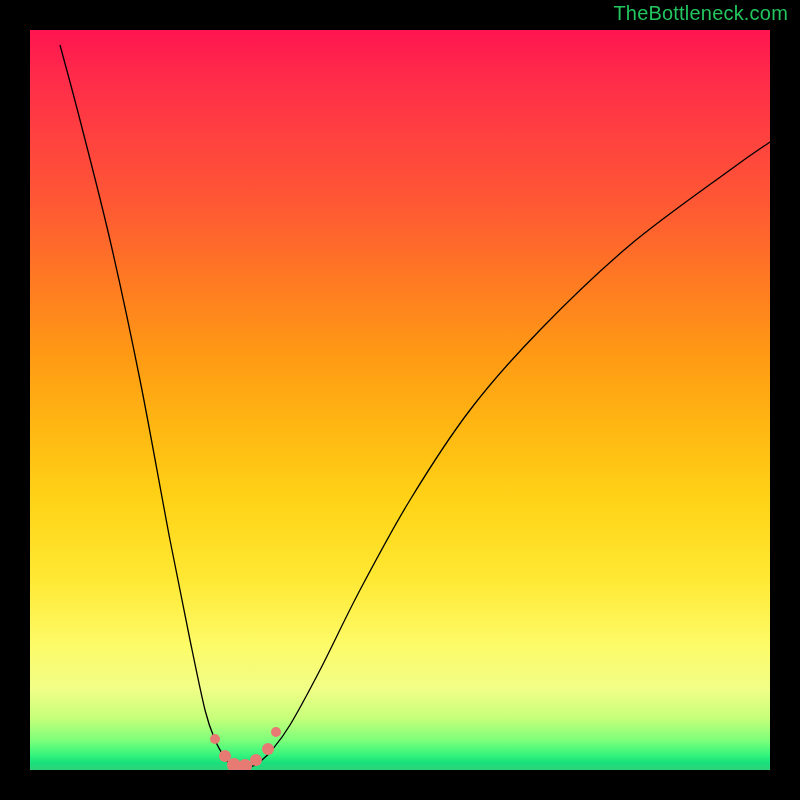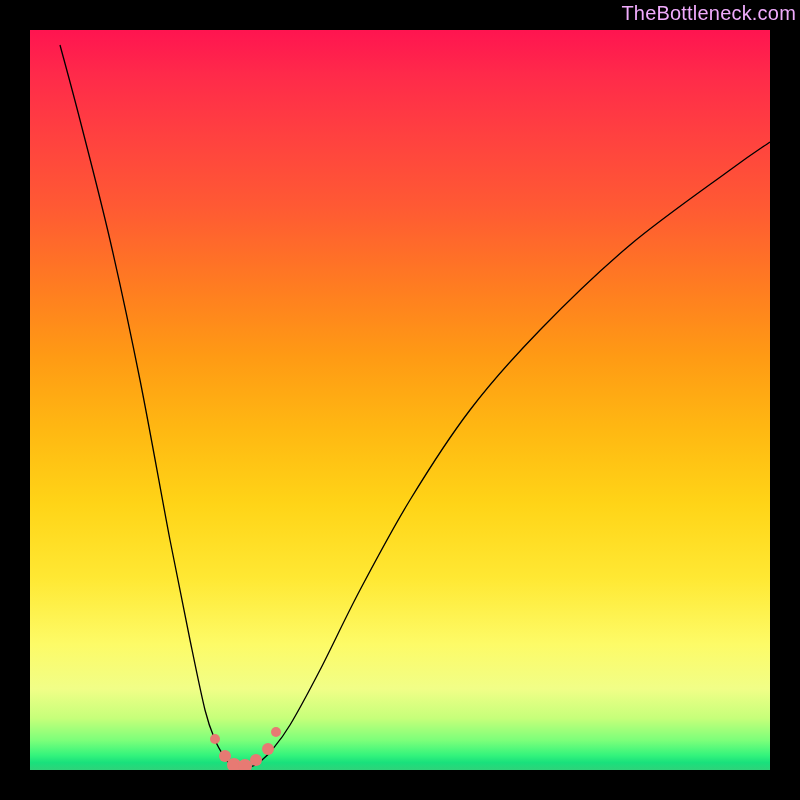--- a/index.html
+++ b/index.html
@@ -39,22 +39,22 @@
       #c6ff7a 93%,
       #7cff7a 96%,
       #34f47c 98%,
       #19e07c 99%,
       #2fd37a 100%
     );
   }
   .watermark {
     position: absolute;
     top: 2px;
-    right: 4px;
-    color: #f0abfc;
+    right: 12px;
+    color: #22c55e;
     font-size: 20px;
     letter-spacing: 0.2px;
     user-select: none;
   }
   svg.overlay {
     position: absolute;
     left: 0; top: 0;
     width: 740px; height: 740px;
   }
   .curve {

